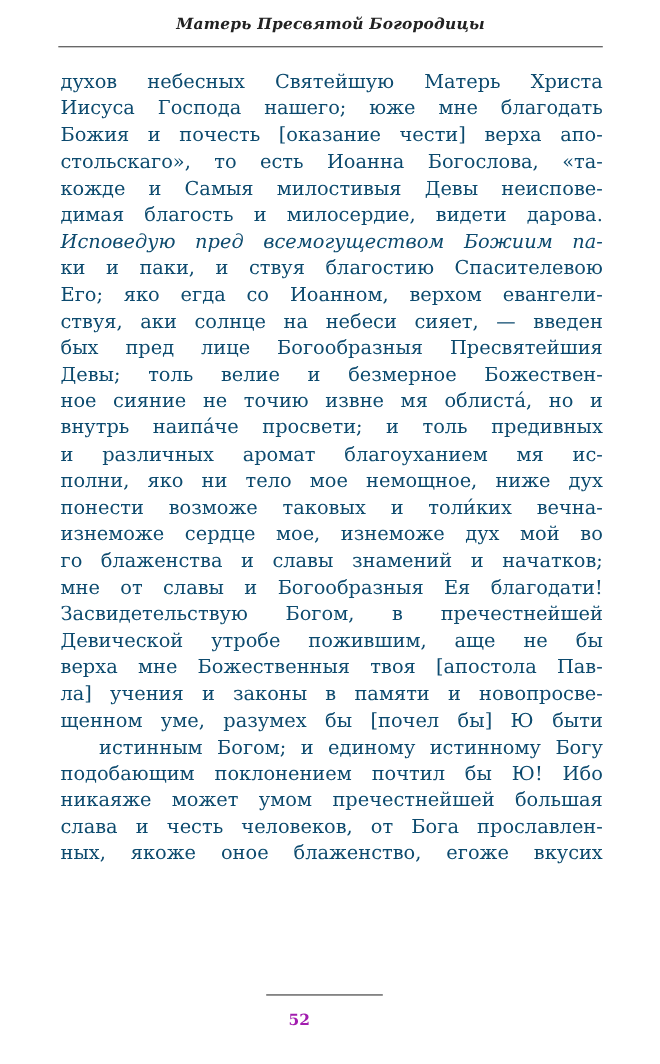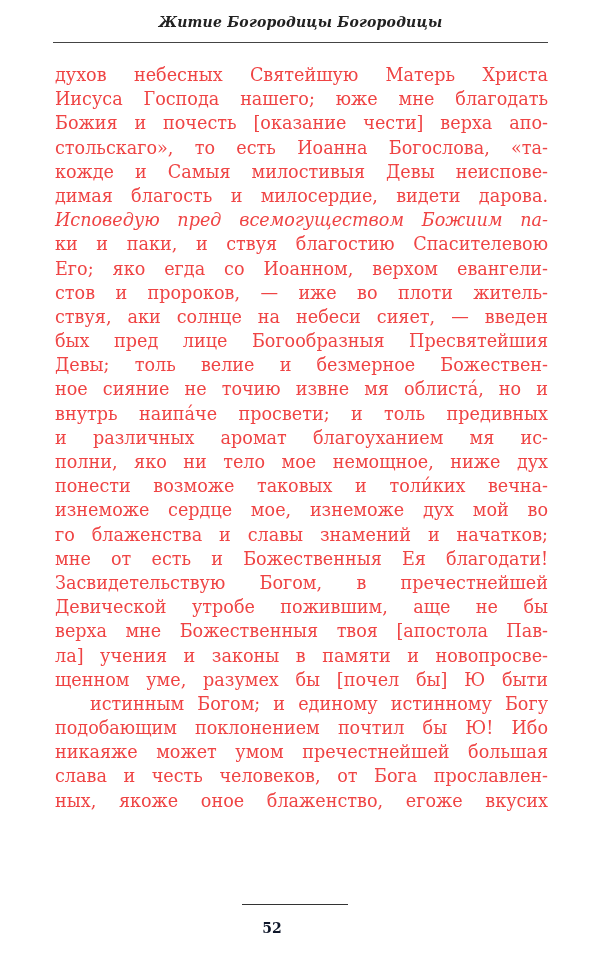--- a/index.html
+++ b/index.html
@@ -12,64 +12,63 @@
     text-align: center; font-family: "DejaVu Serif", serif; font-style: italic; font-weight: bold;
     font-size: 14px; letter-spacing: 0.2px; color: #222;
   }
   .head-rule {
     position: absolute; left: 53px; width: 495px; top: 42px; height: 0;
     border-top: 1.5px solid #444;
   }
   .body-text {
     position: absolute; left: 55px; width: 493px; top: 63px;
     font-family: "DejaVu Serif", serif; font-size: 17.6px; line-height: 24.2px;
-    color: #ef4444;
+    color: #0c4a6e;
   }
   .line {
     display: block; white-space: nowrap; text-align: justify; text-align-last: justify;
     height: 24.2px; overflow: visible;
   }
   .line.last { text-align-last: justify; }
   .foot-rule {
     position: absolute; left: 242px; width: 106px; top: 904px; height: 0;
     border-top: 1.2px solid #333;
   }
   .page-number {
     position: absolute; left: 0; width: 544px; top: 920px; text-align: center;
-    font-family: "DejaVu Serif", serif; font-weight: bold; font-size: 14px; color: #0f172a;
+    font-family: "DejaVu Serif", serif; font-weight: bold; font-size: 14px; color: #a21caf;
   }
 </style>
 </head>
 <body>
 
-<div class="running-head">Житие Богородицы Богородицы</div>
+<div class="running-head">Матерь Пресвятой Богородицы</div>
 <div class="head-rule"></div>
 
 <div class="body-text">
   <span class="line" style="white-space: nowrap; word-spacing: 0px;">духов небесных Святейшую Матерь Христа</span>
   <span class="line" style="white-space: nowrap; word-spacing: 0px;">Иисуса Господа нашего; юже мне благодать</span>
   <span class="line" style="white-space: nowrap; word-spacing: 0px;">Божия и почесть [оказание чести] верха апо-</span>
   <span class="line" style="white-space: nowrap; word-spacing: 0px;">стольскаго», то есть Иоанна Богослова, «та-</span>
   <span class="line" style="white-space: nowrap; word-spacing: 0px;">кожде и Самыя милостивыя Девы неиспове-</span>
   <span class="line" style="white-space: nowrap; word-spacing: 0px;">димая благость и милосердие, видети дарова.</span>
   <span class="line" style="white-space: nowrap; word-spacing: 0px; font-style: italic;">Исповедую пред всемогуществом Божиим па-</span>
   <span class="line" style="white-space: nowrap; word-spacing: 0px;">ки и паки, и ствуя благостию Спасителевою</span>
   <span class="line" style="white-space: nowrap; word-spacing: 0px;">Его; яко егда со Иоанном, верхом евангели-</span>
-  <span class="line" style="white-space: nowrap; word-spacing: 0px;">стов и пророков, — иже во плоти житель-</span>
   <span class="line" style="white-space: nowrap; word-spacing: 0px;">ствуя, аки солнце на небеси сияет, — введен</span>
   <span class="line" style="white-space: nowrap; word-spacing: 0px;">бых пред лице Богообразныя Пресвятейшия</span>
   <span class="line" style="white-space: nowrap; word-spacing: 0px;">Девы; толь велие и безмерное Божествен-</span>
   <span class="line" style="white-space: nowrap; word-spacing: 0px;">ное сияние не точию извне мя облистá, но и</span>
   <span class="line" style="white-space: nowrap; word-spacing: 0px;">внутрь наипáче просвети; и толь предивных</span>
   <span class="line" style="white-space: nowrap; word-spacing: 0px;">и различных аромат благоуханием мя ис-</span>
   <span class="line" style="white-space: nowrap; word-spacing: 0px;">полни, яко ни тело мое немощное, ниже дух</span>
   <span class="line" style="white-space: nowrap; word-spacing: 0px;">понести возможе таковых и толи́ких вечна-</span>
   <span class="line" style="white-space: nowrap; word-spacing: 0px;">изнеможе сердце мое, изнеможе дух мой во</span>
   <span class="line" style="white-space: nowrap; word-spacing: 0px;">го блаженства и славы знамений и начатков;</span>
-  <span class="line" style="white-space: nowrap; word-spacing: 0px;">мне от есть и Божественныя Ея благодати!</span>
+  <span class="line" style="white-space: nowrap; word-spacing: 0px;">мне от славы и Богообразныя Ея благодати!</span>
   <span class="line" style="white-space: nowrap; word-spacing: 0px;">Засвидетельствую Богом, в пречестнейшей</span>
   <span class="line" style="white-space: nowrap; word-spacing: 0px;">Девической утробе пожившим, аще не бы</span>
   <span class="line" style="white-space: nowrap; word-spacing: 0px;">верха мне Божественныя твоя [апостола Пав-</span>
   <span class="line" style="white-space: nowrap; word-spacing: 0px;">ла] учения и законы в памяти и новопросве-</span>
   <span class="line" style="white-space: nowrap; word-spacing: 0px;">щенном уме, разумех бы [почел бы] Ю быти</span>
   <span class="line" style="white-space: nowrap; word-spacing: 0px; margin-left: 35px;">истинным Богом; и единому истинному Богу</span>
   <span class="line" style="white-space: nowrap; word-spacing: 0px;">подобающим поклонением почтил бы Ю! Ибо</span>
   <span class="line" style="white-space: nowrap; word-spacing: 0px;">никаяже может умом пречестнейшей большая</span>
   <span class="line" style="white-space: nowrap; word-spacing: 0px;">слава и честь человеков, от Бога прославлен-</span>
   <span class="line last" style="white-space: nowrap; word-spacing: 0px;">ных, якоже оное блаженство, егоже вкусих</span>

